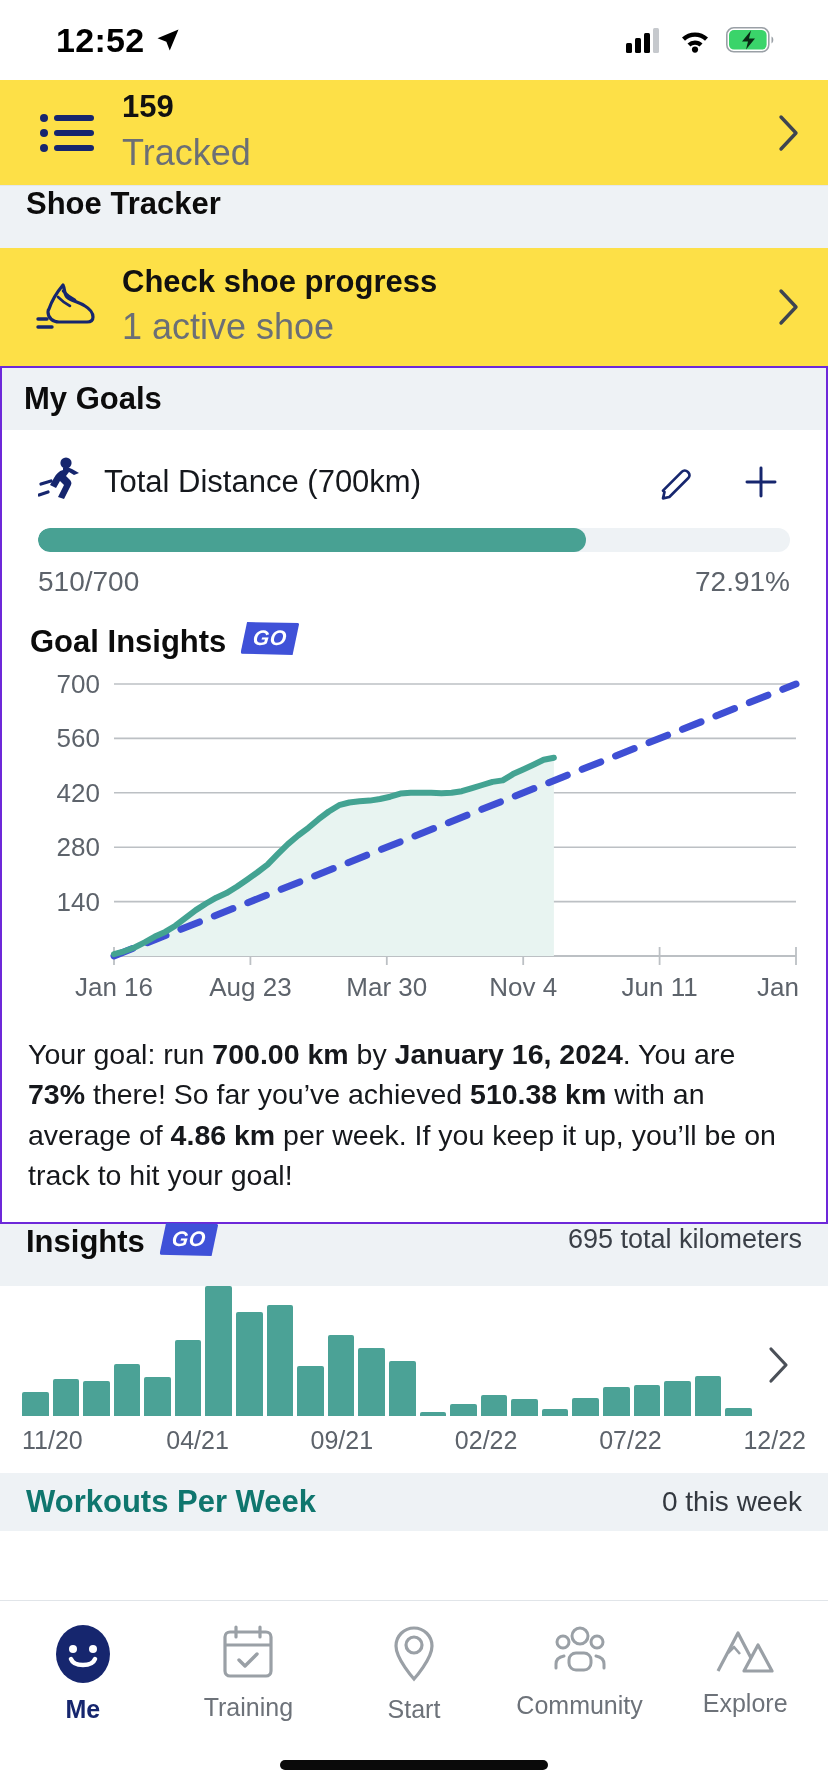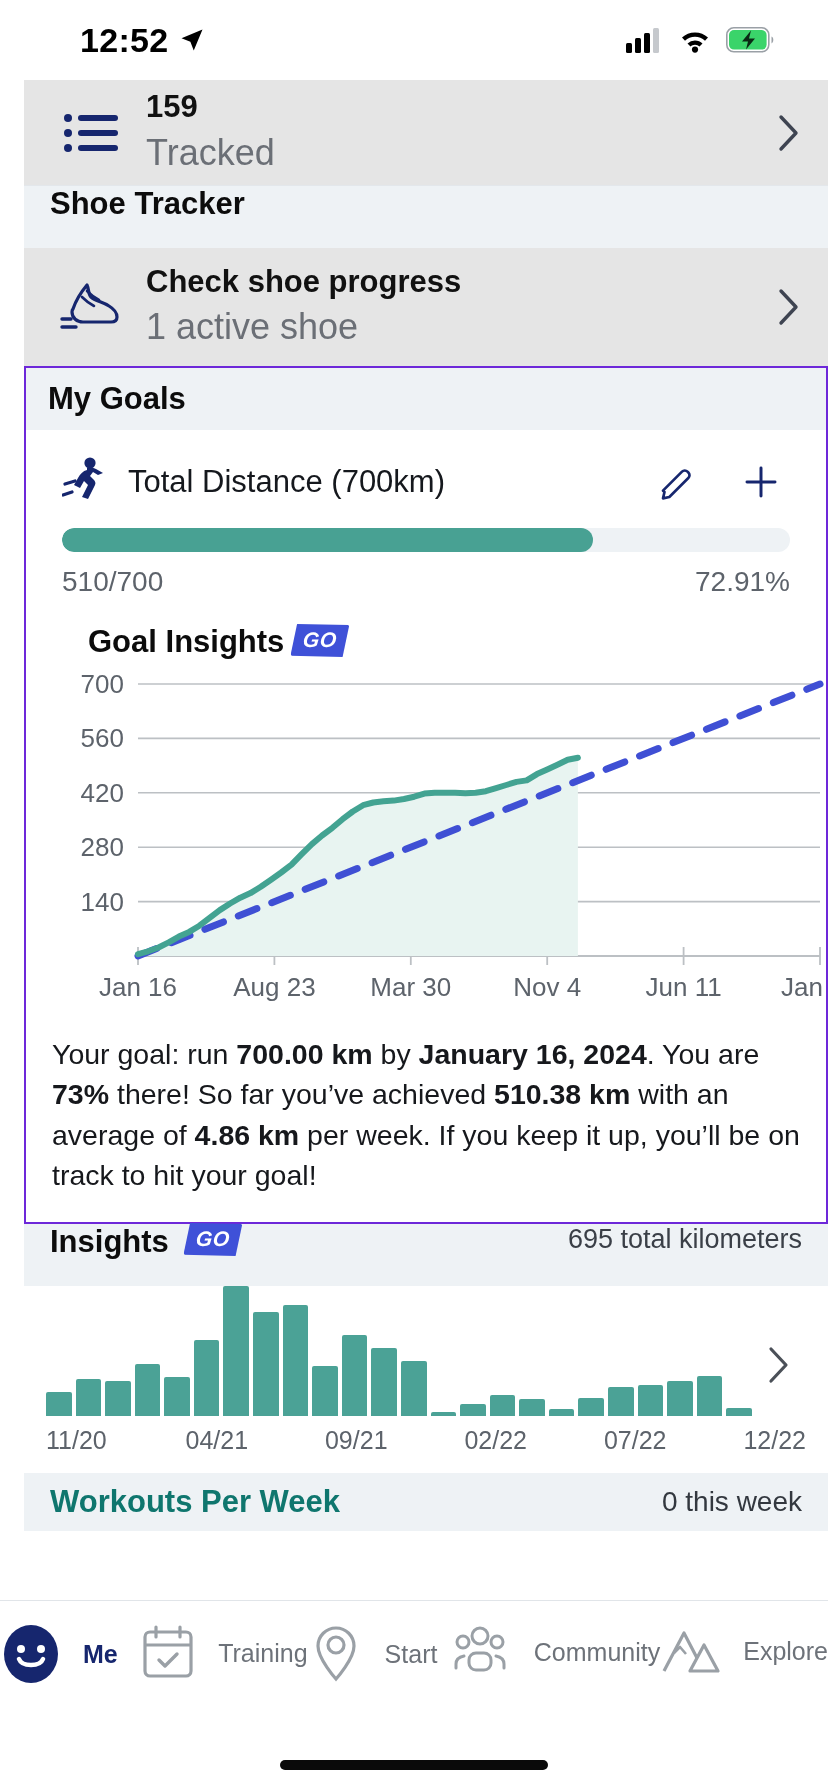--- a/index.html
+++ b/index.html
@@ -2,31 +2,31 @@
 <html><head>
 <meta charset="utf-8">
 <style>
   * { margin:0; padding:0; box-sizing:border-box; }
   html,body{
     width:828px; height:1792px;
     background:#ffffff;
     font-family:"Liberation Sans", sans-serif;
     -webkit-font-smoothing:antialiased;
   }
-  .phone{ position:relative; width:828px; height:1792px; overflow:hidden; background:#fff;padding-left:24px; }
+  .phone{ position:relative; width:828px; height:1792px; overflow:hidden; background:#fff; }
 
   
   .statusbar{ height:80px; display:flex; align-items:center; justify-content:space-between;
               padding:0 52px 0 56px; }
   .sb-time{ font-size:34px; font-weight:700; color:#000; letter-spacing:.3px;
             display:flex; align-items:center; gap:10px; }
   .sb-right{ display:flex; align-items:center; gap:14px; }
 
   
-  .row{ display:flex; align-items:center; padding:0 28px; background:#e5e5e5; }
+  .row{ display:flex; align-items:center; padding:0 28px; background:#fde047; }
   .row-icon{ width:78px; display:flex; align-items:center; justify-content:center; flex:0 0 78px; }
   .row-text{ flex:1; padding-left:16px; }
   .row-title{ font-size:31px; font-weight:700; color:#111; line-height:1.25; }
   .row-sub{ font-size:36px; color:#6b6f76; line-height:1.3; margin-top:3px; }
   .chev{ flex:0 0 40px; display:flex; justify-content:flex-end; color:#3e4451; }
 
   .tracked-row{ height:105px; }
   .shoe-row{ height:118px; }
 
   .section-head{ background:#eef2f5; height:62px; display:flex; align-items:flex-start;
@@ -49,22 +49,22 @@
   .goal-ico{ width:58px; flex:0 0 58px; display:flex; align-items:center; justify-content:center; }
   .goal-name{ flex:1; font-size:31px; color:#15181d; padding-left:14px; }
   .goal-actions{ display:flex; align-items:center; gap:42px; padding-right:14px; }
 
   .pbar-holder{ padding:14px 36px 0 36px; }
   .pbar{ height:24px; border-radius:12px; background:#eef2f5; overflow:hidden; }
   .pbar-fill{ height:100%; border-radius:12px; background:#48a193; }
   .pbar-labels{ display:flex; justify-content:space-between; padding:14px 36px 0 36px;
                 font-size:28px; color:#5d636b; }
 
-  .goal-insights-head{ display:flex; align-items:center; gap:8px; padding:26px 28px 6px 28px;
-                       font-size:31px; font-weight:700; color:#0c0c0c;margin-left:34px; }
+  .goal-insights-head{ display:flex; align-items:flex-start; gap:16px; padding:26px 28px 6px 28px;
+                       font-size:31px; font-weight:700; color:#0c0c0c; }
 
   .chart-box{ padding:6px 26px 0 26px; }
   .goal-text{ padding:22px 26px 26px 26px; font-size:28.5px; line-height:1.42; color:#16181c; }
   .goal-text b{ font-weight:700; }
 
   
   .bars-area{ position:relative; padding:22px 22px 0 22px; display:flex; align-items:flex-end;
               height:130px; }
   .bars{ flex:1; display:flex; align-items:flex-end; gap:4px; height:130px; }
   .bar{ flex:1; background:#4ba296; border-radius:2px 2px 0 0; min-height:4px; }
@@ -75,21 +75,21 @@
   .bars-xlabels span:last-child{ text-align:right; flex:0 0 auto; }
 
   .wpw-head{ background:#eef2f5; height:58px; display:flex; align-items:center;
              justify-content:space-between; padding:0 26px; overflow:hidden; }
   .wpw-title{ font-size:31px; font-weight:700; color:#0f766e; }
   .wpw-right{ font-size:28px; color:#33383f; }
 
   
   .tabbar{ position:absolute; left:0; bottom:0; width:828px; height:192px; background:#fff;
            border-top:1px solid #e1e5e9; display:flex; align-items:flex-start; padding-top:22px;}
-  .tab{ flex:1; display:flex; flex-direction:row; align-items:center; gap:21px; }
+  .tab{ flex:1; display:flex; flex-direction:column; align-items:center; gap:10px; }
   .tab-label{ font-size:25px; color:#6d7279; }
   .tab.active .tab-label{ color:#16266e; font-weight:700; }
   .home-ind{ position:absolute; bottom:22px; left:50%; transform:translateX(-50%);
              width:268px; height:10px; border-radius:6px; background:#0a0a0a; }
 
   svg{ display:block; }
 </style>
 </head>
 <body>
 

